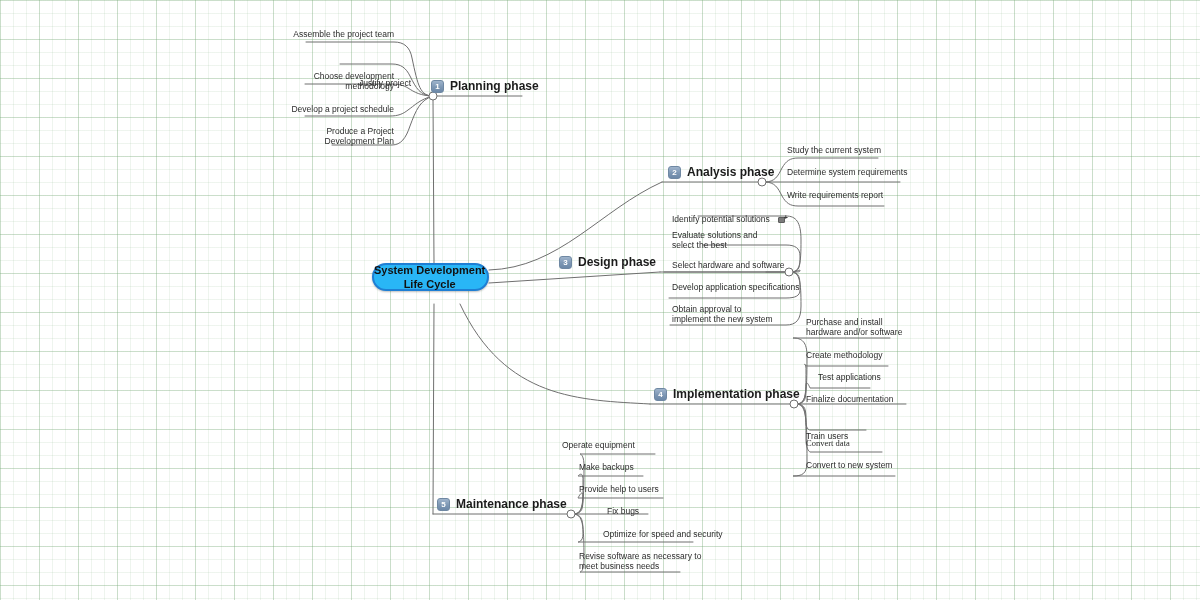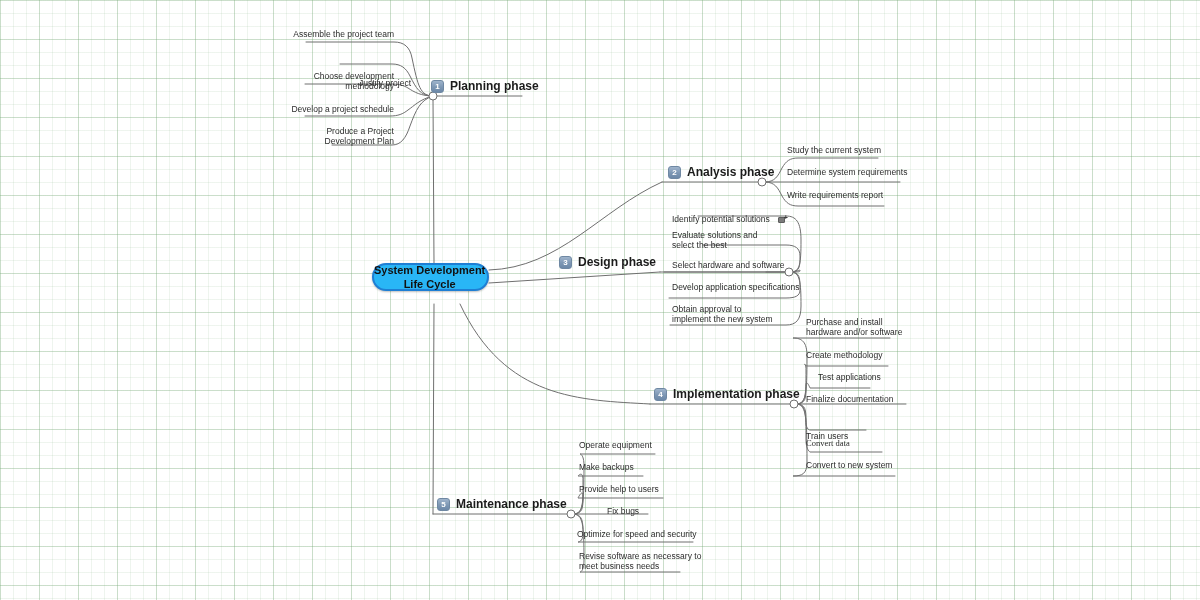--- a/index.html
+++ b/index.html
@@ -231,21 +231,21 @@
   <div class="leaf right" style="left:806px; top:372px;padding-left:12px;">Test applications</div>
   <div class="leaf right" style="left:806px; top:394px;">Finalize documentation</div>
   <div class="leaf right" style="left:806px; top:416px;margin-top:15px;">Train users</div>
   <div class="leaf right" style="left:806px; top:438px;font-family:Liberation Serif, serif;">Convert data</div>
   <div class="leaf right" style="left:806px; top:460px;">Convert to new system</div>
 
   <div class="phase" style="left:437px; top:497px;">
     <span class="badge">5</span>
     <span class="phase-label">Maintenance phase</span>
   </div>
-  <div class="leaf right" style="left:579px; top:440px;">Operate equipment</div>
+  <div class="leaf right" style="left:562px; top:440px;">Operate equipment</div>
   <div class="leaf right" style="left:579px; top:462px;">Make backups</div>
   <div class="leaf right" style="left:579px; top:484px;">Provide help to users</div>
   <div class="leaf right" style="left:579px; top:506px;margin-left:28px;">Fix bugs</div>
-  <div class="leaf right" style="left:577px; top:529px;">Optimize for speed and security</div>
+  <div class="leaf right" style="left:603px; top:529px;">Optimize for speed and security</div>
   <div class="leaf right" style="left:579px; top:551px;">Revise software as necessary to
 meet business needs</div>
 
 </div>
 
 </body></html>

